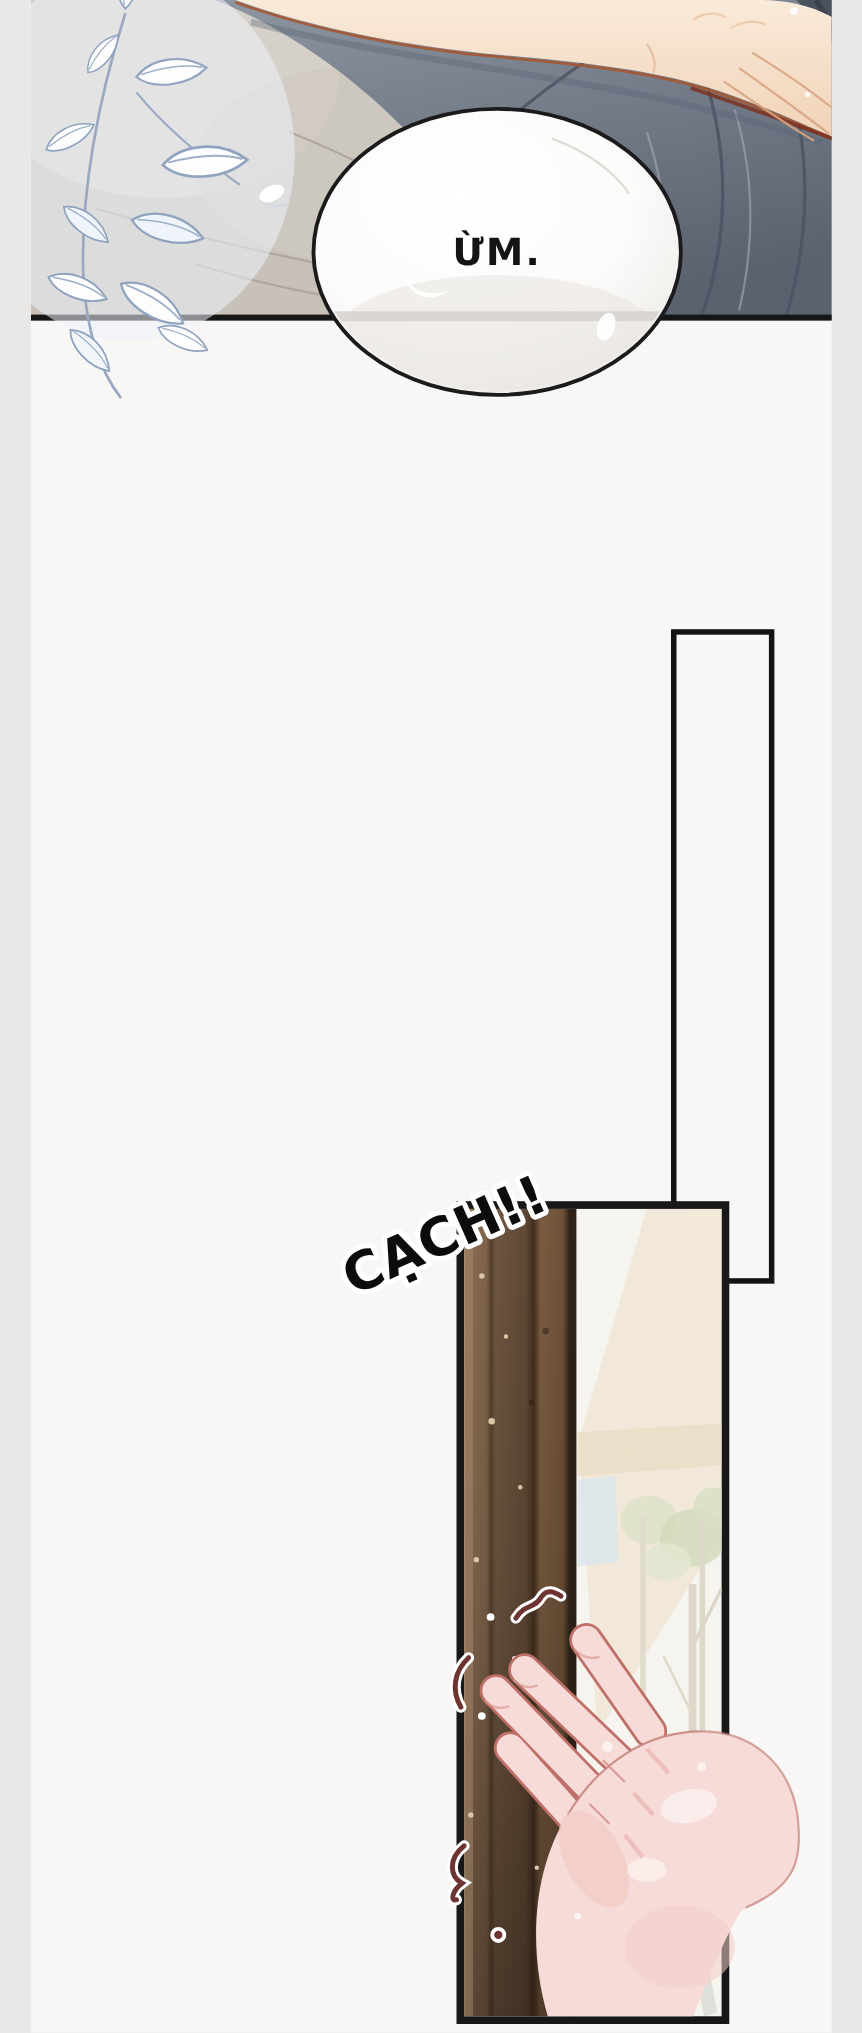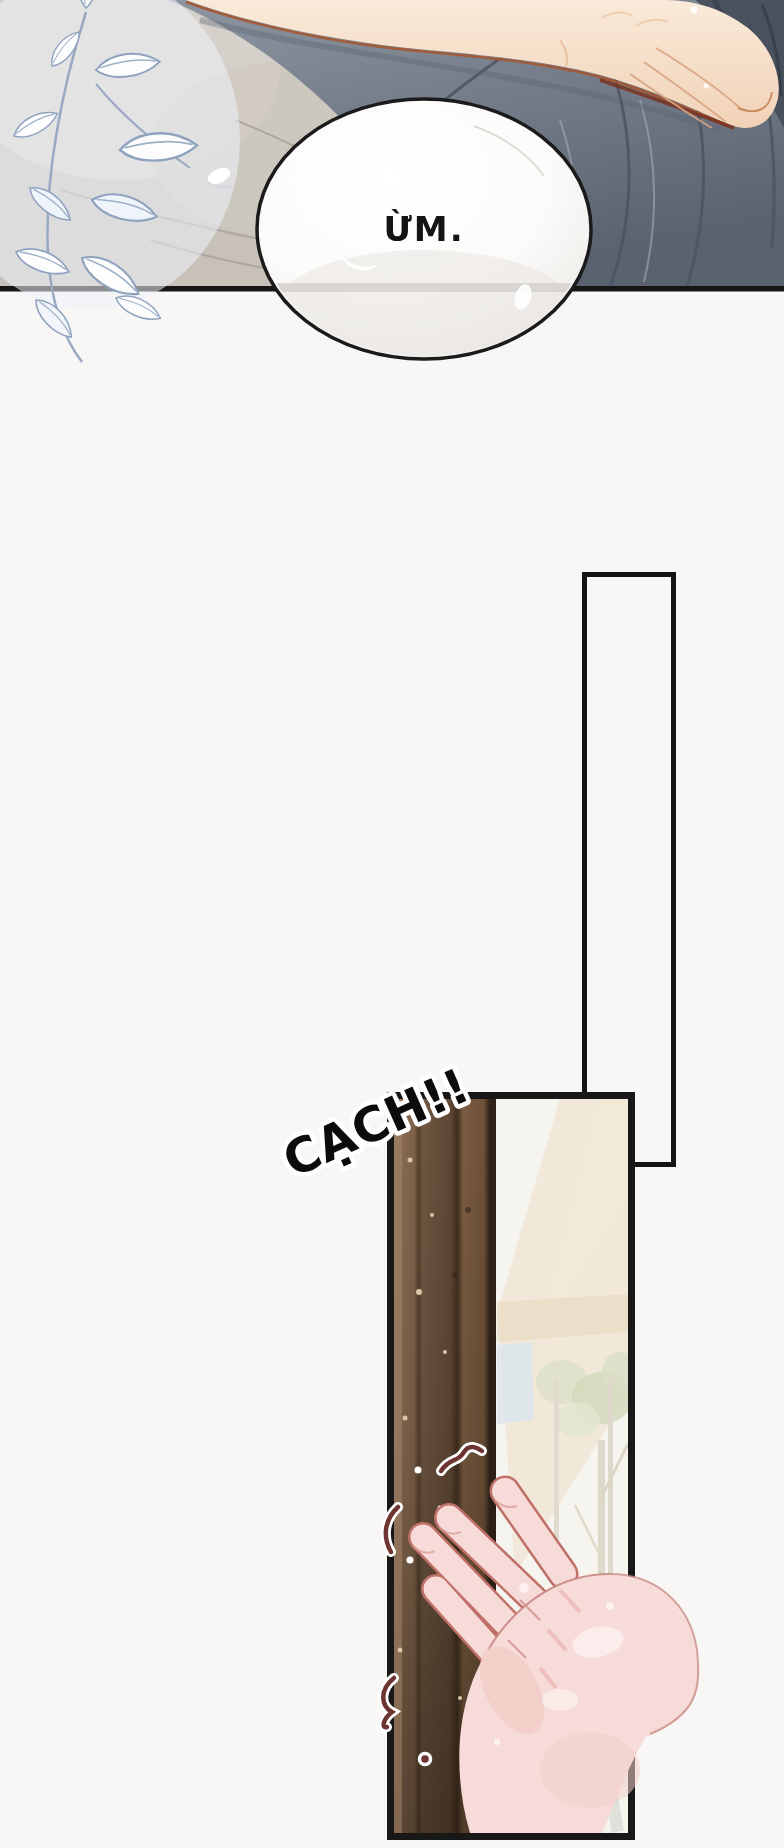--- a/index.html
+++ b/index.html
@@ -1,18 +1,18 @@
 <!DOCTYPE html>
 <html><head>
 <meta charset="utf-8">
 <style>
   html,body{margin:0;padding:0;background:#e9e8e6;}
   .page{
     position:relative;
-    width:784px;height:1848px;
+    width:728px;height:1848px;
     margin:0 auto;
     background:#f8f7f6;
     overflow:hidden;
     font-family:"DejaVu Sans","Liberation Sans",sans-serif;
     text-align:center;
   }
   svg{display:block;}
   text{font-family:"DejaVu Sans","Liberation Sans",sans-serif;}
 </style>
 </head>

